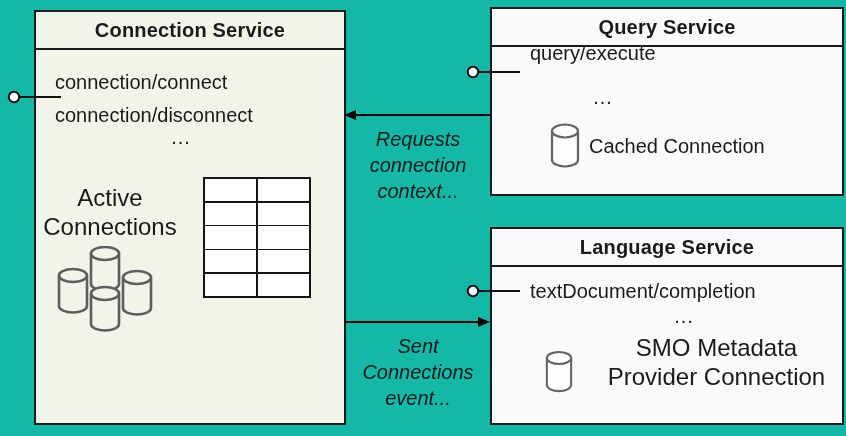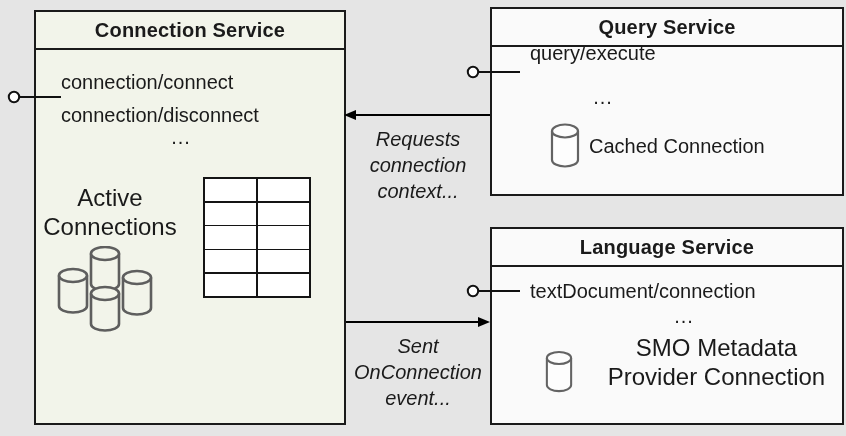--- a/index.html
+++ b/index.html
@@ -12,21 +12,21 @@
   * { margin: 0; padding: 0; box-sizing: border-box; }
   body {
     font-family: "Liberation Sans", "DejaVu Sans", sans-serif;
     background: #ffffff;
     color: var(--text-color);
   }
   .canvas {
     position: relative;
     width: 846px;
     height: 436px;
-    background: #e5e5e5;
+    background: #14b8a6;
     overflow: hidden;
   }
   .box {
     position: absolute;
     border: 2px solid var(--border-color);
     z-index: 1;
   }
   .box.conn { background: var(--connection-fill); }
   .box.svc  { background: var(--service-fill); }
   .box-header {
@@ -67,21 +67,21 @@
 </style>
 </head>
 <body>
 
 <div class="canvas">
 
   <div class="box conn" style="left:34px; top:10px; width:312px; height:415px;">
     <div class="box-header">Connection Service</div>
   </div>
 
-  <div class="abs body-text" style="left:61px; top:66px;">
+  <div class="abs body-text" style="left:55px; top:66px;">
     <div>connection/connect</div>
     <div>connection/disconnect</div>
   </div>
   <div class="abs ellipsis" style="left:62px; top:124px; width:238px;">...</div>
 
   <div class="abs wrap-label" style="left:35px; top:183px; width:150px; line-height:29px;">Active Connections</div>
   <svg class="abs" style="left:57px; top:246px;" width="96" height="88" viewBox="0 0 96 88">
     <g transform="translate(0,22)">
       <path class="cylc" d="M2 7.5 V38 a14 6.5 0 0 0 28 0 V7.5"></path>
       <ellipse class="cylc" cx="16" cy="7.5" rx="14" ry="6.5"></ellipse>
@@ -120,21 +120,21 @@
   <div class="abs ellipsis" style="left:530px; top:84px; width:146px;">...</div>
   <svg class="abs" style="left:550px; top:123px;" width="30" height="46" viewBox="0 0 30 46">
     <path class="cyl" d="M2 8 V37 a13 6.5 0 0 0 26 0 V8"></path>
     <ellipse class="cyl" cx="15" cy="8" rx="13" ry="6.5"></ellipse>
   </svg>
   <div class="abs body-text" style="left:589px; top:133px; line-height:26px;">Cached Connection</div>
 
   <div class="box svc" style="left:490px; top:227px; width:354px; height:198px;">
     <div class="box-header">Language Service</div>
   </div>
-  <div class="abs body-text" style="left:530px; top:278px; line-height:26px;">textDocument/connection</div>
+  <div class="abs body-text" style="left:530px; top:278px; line-height:26px;">textDocument/completion</div>
   <div class="abs ellipsis" style="left:530px; top:303px; width:308px;">...</div>
   <svg class="abs" style="left:545px; top:350px;" width="28" height="44" viewBox="0 0 30 46">
     <path class="cyl" d="M2 8 V37 a13 6.5 0 0 0 26 0 V8"></path>
     <ellipse class="cyl" cx="15" cy="8" rx="13" ry="6.5"></ellipse>
   </svg>
   <div class="abs wrap-label" style="left:583px; top:333px; width:225px; line-height:29px;margin-left:21px;">SMO Metadata Provider Connection</div>
 
   <svg class="abs" style="left:7px; top:90px;" width="54" height="14" viewBox="0 0 54 14">
     <line class="lolli-line" x1="12" y1="7" x2="54" y2="7"></line>
     <circle class="lolli-circle" cx="7" cy="7" r="5.2"></circle>
@@ -151,15 +151,15 @@
   <svg class="abs" style="left:344px; top:109px;" width="146" height="12" viewBox="0 0 146 12">
     <line class="arrow-line" x1="11" y1="6" x2="146" y2="6"></line>
     <polygon class="arrow-head" points="0,6 12,1 12,11"></polygon>
   </svg>
   <div class="abs arrow-label" style="left:348px; top:126px; width:140px;">Requests connection context...</div>
 
   <svg class="abs" style="left:346px; top:316px;" width="144" height="12" viewBox="0 0 144 12">
     <line class="arrow-line" x1="0" y1="6" x2="133" y2="6"></line>
     <polygon class="arrow-head" points="144,6 132,1 132,11"></polygon>
   </svg>
-  <div class="abs arrow-label" style="left:348px; top:333px; width:140px;">Sent OnConnection event...</div>
+  <div class="abs arrow-label" style="left:348px; top:333px; width:140px;">Sent Connections event...</div>
 
 </div>
 
 </body></html>

